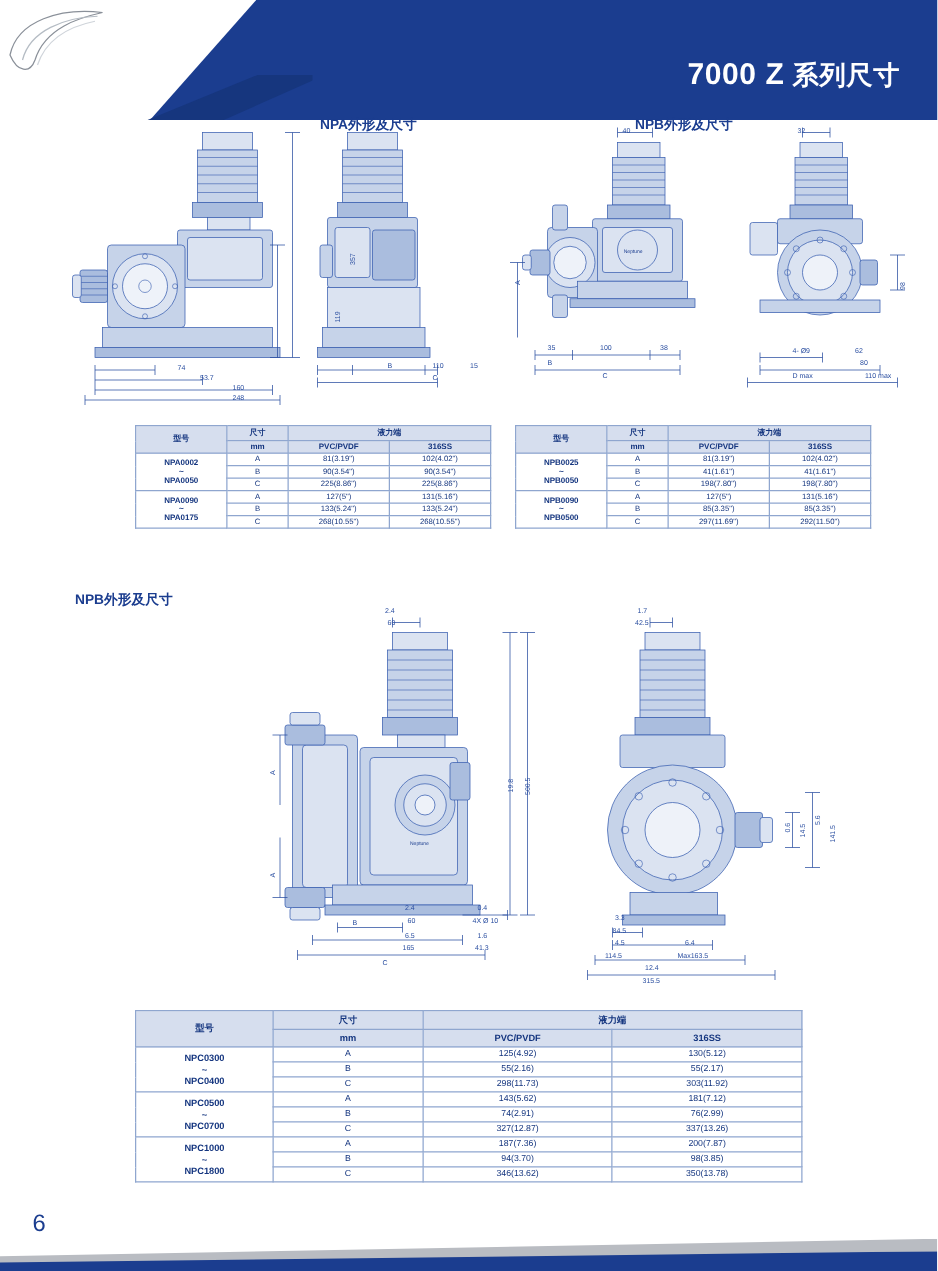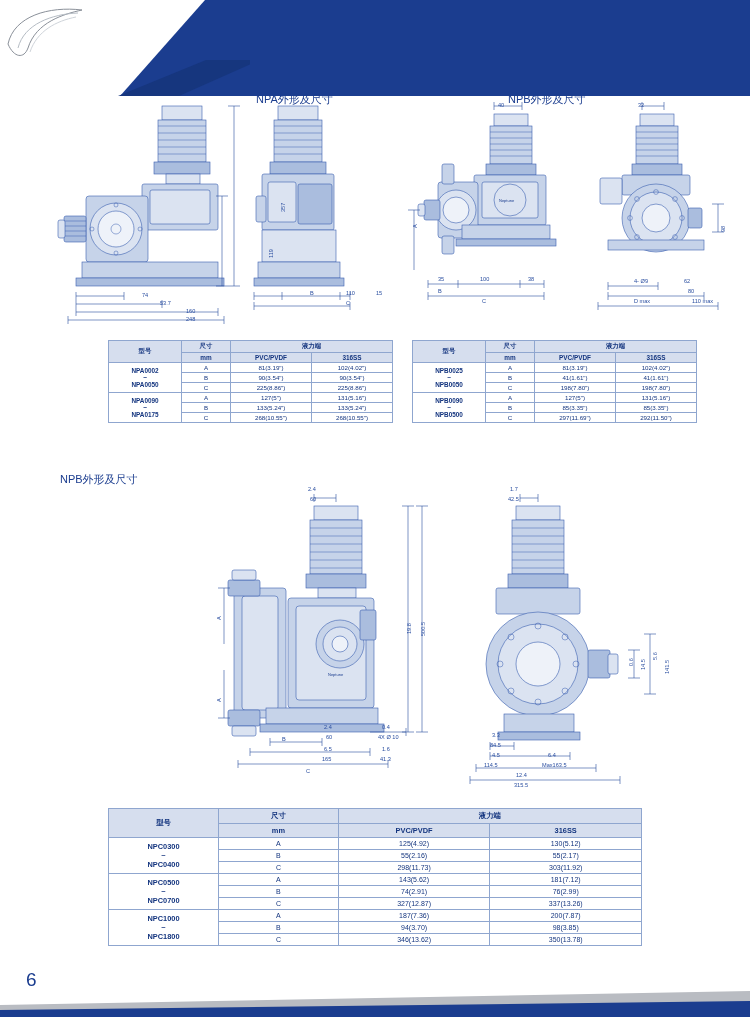--- a/index.html
+++ b/index.html
@@ -20,21 +20,21 @@
   .hdr-title{position:absolute;right:30px;top:46px;color:#ffffff;font-size:21px;font-weight:bold;letter-spacing:.5px;}
   .hdr-title .big{font-size:24px;}
   
   .footer{position:absolute;left:0;bottom:0;width:750px;height:60px;overflow:hidden;}
   .f-gray{position:absolute;left:0;bottom:0;width:750px;height:26px;background:#b9bcc2;
      clip-path:polygon(0 26px,0 14px,750px 0,750px 26px);}
   .f-blue{position:absolute;left:0;bottom:0;width:750px;height:16px;background:#1b3d8f;
      clip-path:polygon(0 16px,0 9px,750px 0,750px 16px);}
   .page-no{position:absolute;left:26px;bottom:26px;font-size:19px;color:#1b3d8f;font-weight:normal;}
   
-  .sec-title{position:absolute;font-size:11px;font-weight:normal;color:#1b3d8f;}
+  .sec-title{position:absolute;font-size:11px;font-weight:bold;color:#1b3d8f;}
   
   table.dim{border-collapse:collapse;position:absolute;font-size:6.2px;color:#14357f;}
   table.dim th,table.dim td{border:.6px solid #8fa6cf;text-align:center;padding:1px 0;font-weight:normal;}
   table.dim thead th{background:#d6deee;font-weight:bold;font-size:6.4px;}
   table.dim td.model{font-weight:bold;font-size:6.4px;}
   
   table.big{border-collapse:collapse;position:absolute;font-size:7px;color:#14357f;}
   table.big th,table.big td{border:.6px solid #8fa6cf;text-align:center;padding:2px 0;font-weight:normal;}
   table.big thead th{background:#d6deee;font-weight:bold;font-size:7.4px;}
   table.big td.model{font-weight:bold;font-size:7.4px;}
@@ -57,20 +57,24 @@
 <div class="header">
   <div class="hdr-blue"></div>
   <div class="hdr-white-wedge"></div>
   <div class="hdr-navy-stripe"></div>
   <svg class="hdr-swoosh" viewBox="0 0 150 60">
     <path d="M4 40 C10 12 45 2 78 6 C60 10 32 18 24 44 C20 55 10 54 4 40 Z" fill="#ffffff" stroke="#8a9099" stroke-width="1"></path>
     <path d="M14 44 C20 20 48 10 74 9" fill="none" stroke="#b5bcc4" stroke-width="1"></path>
     <path d="M26 48 C33 27 52 17 72 13" fill="none" stroke="#cfd4da" stroke-width="1"></path>
     <ellipse cx="95" cy="9" rx="9" ry="3.5" fill="#ffffff"></ellipse>
   </svg>
+  <div class="hdr-title">
+    <span class="big">7000 Z</span>
+    <span>系列尺寸</span>
+  </div>
 </div>
 
 <div class="sec-title" style="left:256px;top:92px;">NPA外形及尺寸</div>
 <div class="sec-title" style="left:508px;top:92px;">NPB外形及尺寸</div>
 <div class="sec-title" style="left:60px;top:472px;">NPB外形及尺寸</div>
 
 <div class="draw" style="left:46px;top:100px;width:350px;height:230px;">
   <svg width="350" height="230" viewBox="0 0 350 230">
 
     <g>

